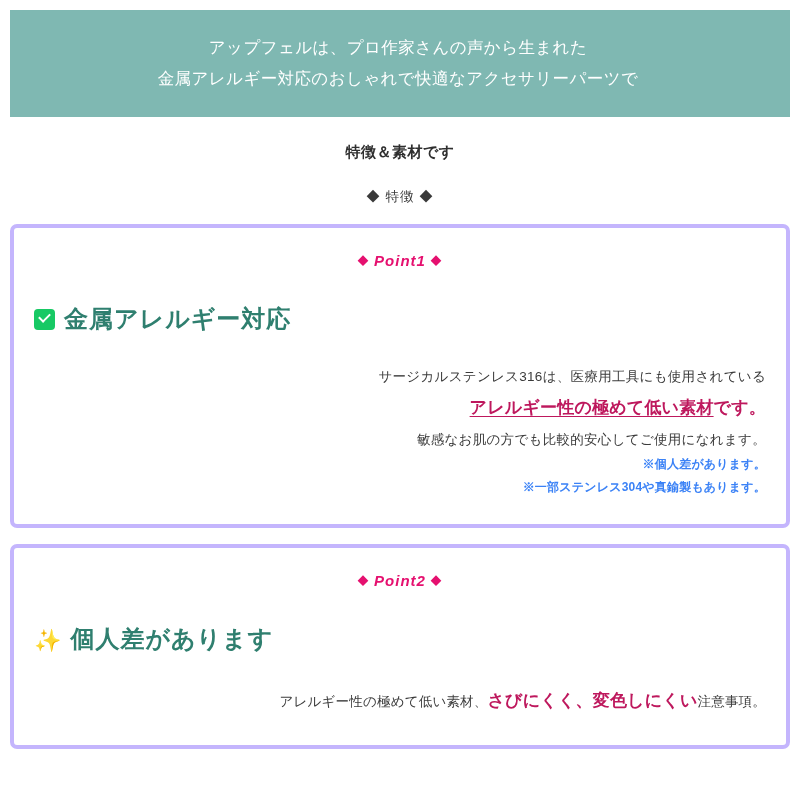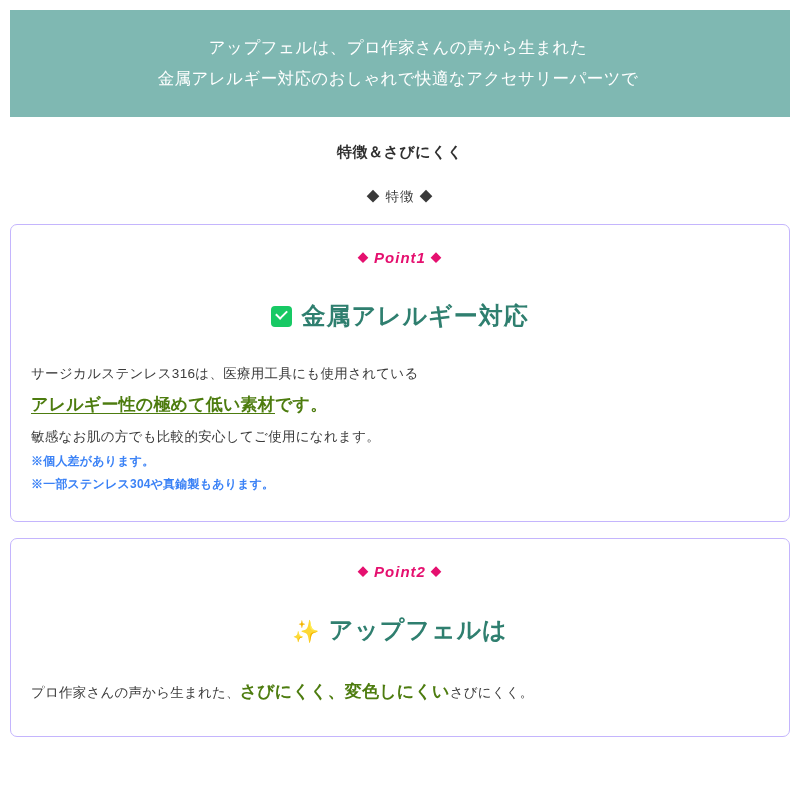--- a/index.html
+++ b/index.html
@@ -49,41 +49,41 @@
     text-align: center;
     font-size: 13.5px;
     color: #3a3a3a;
     margin: 26px 0 18px 0;
     letter-spacing: 1px;
   }
 
   
   .card {
     margin: 0 10px 16px 10px;
-    border: 1px solid #c4b5fd;
+    border: 4px solid #c4b5fd;
     border-radius: 7px;
     background: #ffffff;
     box-sizing: border-box;
     padding: 24px 20px 26px 20px;
   }
   .point-label {
     text-align: center;
     color: #e5106f;
     font-size: 15px;
     font-weight: bold;
     font-style: italic;
     letter-spacing: 1px;
   }
   .point-label .diamond {
     font-style: normal;
     font-size: 13px;
     vertical-align: 2px;
   }
   .card-headline {
-    text-align: center;
+    text-align: left;
     margin: 34px 0 0 0;
     font-size: 24px;
     font-weight: bold;
     color: #2f7f6f;
     letter-spacing: 1px;
   }
   .card-headline .emoji {
     font-size: 22px;
     margin-right: 8px;
     vertical-align: -1px;
@@ -104,21 +104,21 @@
     left: 5px;
     top: 4px;
     width: 9px;
     height: 5px;
     border-left: 2.6px solid #ffffff;
     border-bottom: 2.6px solid #ffffff;
     transform: rotate(-45deg);
   }
   .body-lines {
     margin-top: 28px;
-    text-align: left;
+    text-align: right;
   }
   .bline {
     font-size: 13.5px;
     color: #3b3b3b;
     line-height: 2.0;
     letter-spacing: 0.3px;
   }
   .ul {
     text-decoration: underline;
     text-underline-offset: 3px;
@@ -134,41 +134,41 @@
   }
   .mix-line {
     font-size: 13.5px;
     color: #3b3b3b;
     line-height: 2.1;
     letter-spacing: 0.2px;
   }
   .mix-line .strong {
     font-size: 17px;
     font-weight: bold;
-    color: #4d7c0f;
+    color: #be185d;
   }
   .mix-line .strong.ul {
     text-decoration: underline;
     text-underline-offset: 3px;
   }
   .sparkle {
     color: #f7c948;
   }
 </style>
 </head>
 <body>
 
 <div class="page">
 
   <div class="hero">
     <div class="hero-line">アップフェルは、プロ作家さんの声から生まれた</div>
     <div class="hero-line">金属アレルギー対応のおしゃれで快適なアクセサリーパーツで</div>
   </div>
 
-  <div class="section-title">特徴＆さびにくく</div>
+  <div class="section-title">特徴＆素材です</div>
   <div class="section-sub">◆ 特徴 ◆</div>
 
   <div class="card">
     <div class="point-label">
       <span class="diamond">◆</span>
       <span>Point1</span>
       <span class="diamond">◆</span>
     </div>
 
     <div class="card-headline">
@@ -187,23 +187,23 @@
   </div>
 
   <div class="card">
     <div class="point-label">
       <span class="diamond">◆</span>
       <span>Point2</span>
       <span class="diamond">◆</span>
     </div>
 
     <div class="card-headline">
-      <span class="emoji sparkle">✨</span><span>アップフェルは</span>
+      <span class="emoji sparkle">✨</span><span>個人差があります</span>
     </div>
 
     <div class="body-lines">
       <div class="mix-line">
-        <span>プロ作家さんの声から生まれた、</span><span class="strong">さびにくく、変色しにくい</span><span>さびにくく。</span>
+        <span>アレルギー性の極めて低い素材、</span><span class="strong">さびにくく、変色しにくい</span><span>注意事項。</span>
       </div>
     </div>
   </div>
 
 </div>
 
 </body></html>

